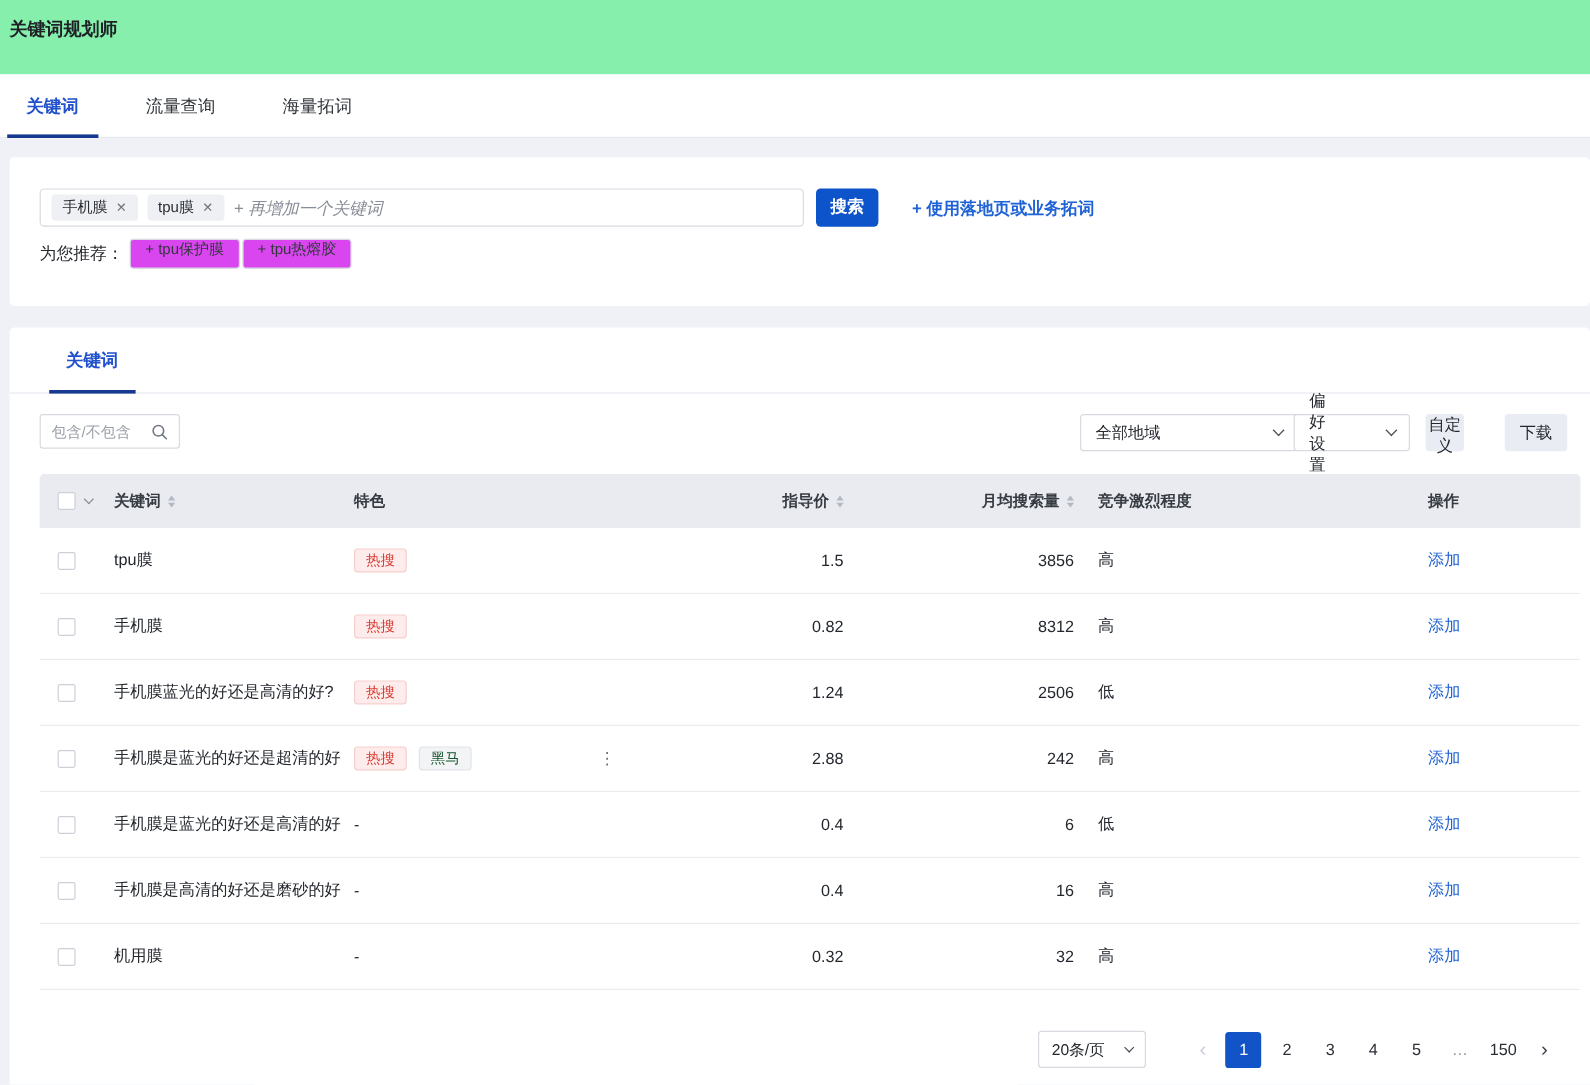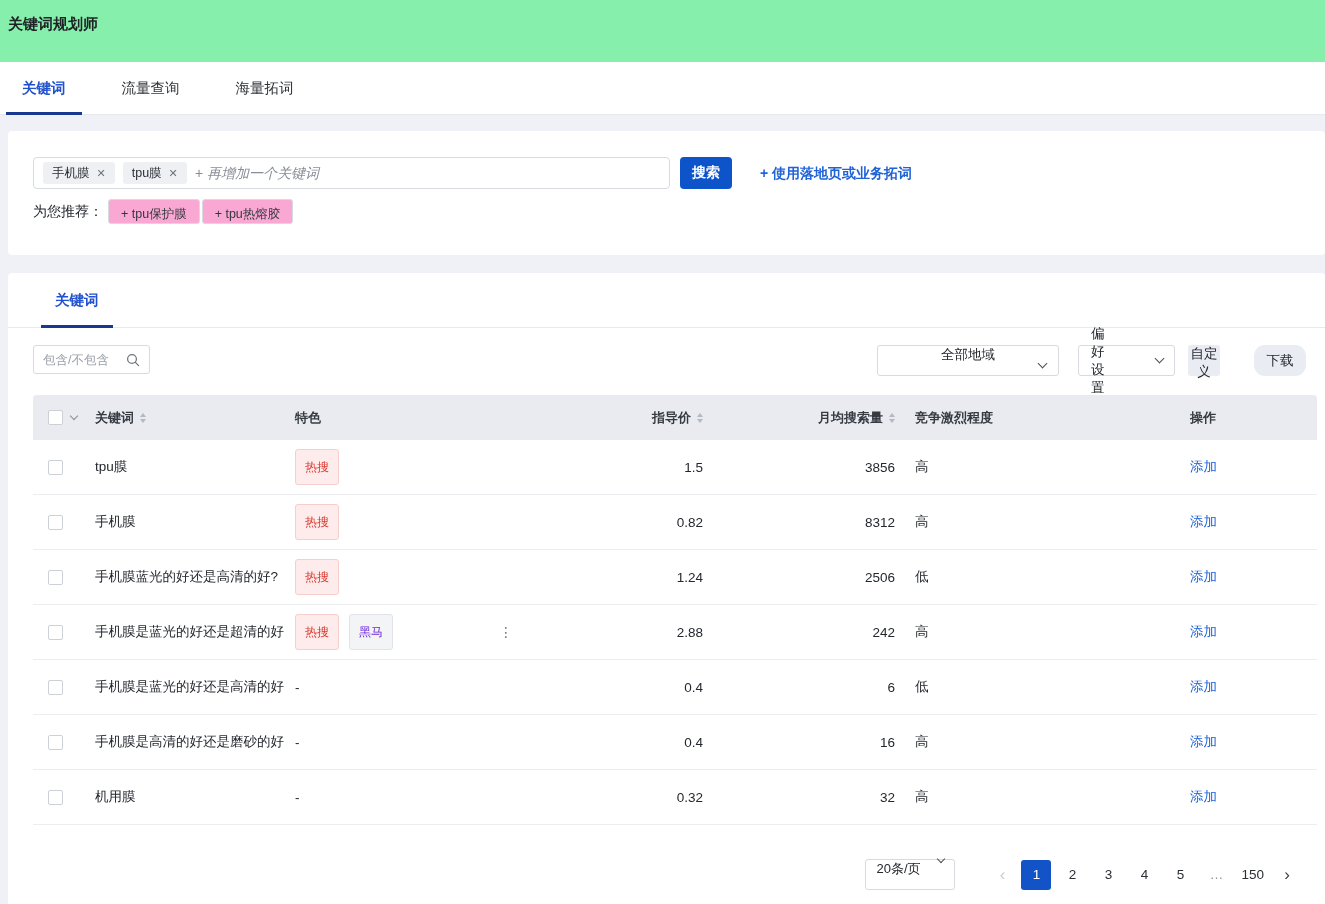--- a/index.html
+++ b/index.html
@@ -36,78 +36,78 @@
   .kw-input input { border:none; outline:none; flex:1; font-size:14px; color:#24282e;
     font-family:inherit; background:transparent;font-style:italic; }
   .kw-input input::placeholder { color:#878d97; }
   .search-btn { position:absolute; left:672px; top:26px; width:52px; height:32px; background:#0d53c9;
     color:#fff; border:none; border-radius:4px; font-size:14px; font-family:inherit; cursor:pointer; font-weight:700; }
   .expand-link { position:absolute; left:752px; top:26px; line-height:32px; color:#2063d6;
     font-size:14px; text-decoration:none; cursor:pointer; font-weight:600; }
   .recommend-row { position:absolute; left:25px; top:68px; display:flex; align-items:center; gap:2px; }
   .recommend-label { font-size:14px; color:#24282e; margin-right:3px; }
   .rec-chip { border:1px solid #d7dae0; border-radius:3px; height:25px; display:inline-flex;
-    align-items:flex-end; padding:0 12px; font-size:12.5px; color:#33373d; background:#f9a8d4; cursor:pointer; }
+    align-items:flex-start; padding:0 12px; font-size:12.5px; color:#33373d; background:#d946ef; cursor:pointer; }
 
   
   .result-tabs { position:absolute; top:0; left:0; right:0; height:55px; border-bottom:1px solid #e7e9ee;
     display:flex; padding-left:33px; }
   .r-tab { padding:0 14px; margin-right:28px; display:flex; align-items:center; font-size:14.5px;
     color:#30343a; position:relative; cursor:pointer; }
   .r-tab.active { color:#2151cc; font-weight:700; }
   .r-tab.active::after { content:''; position:absolute; left:0; right:0; bottom:-1px; height:3px; background:#17398f; }
 
   .filter-box { position:absolute; left:25px; top:72px; width:117px; height:29px; border:1px solid #d7dae0;
     border-radius:3px; display:flex; align-items:center; padding:0 9px; background:#fff; }
   .filter-box input { border:none; outline:none; width:78px; font-size:12.5px; font-family:inherit; color:#24282e; }
   .filter-box input::placeholder { color:#9aa0a9; }
   .search-icon { margin-left:auto; display:block; }
 
   .select-box { position:absolute; top:72px; height:31px; border:1px solid #d7dae0; border-radius:3px;
     background:#fff; display:flex; align-items:center; padding:0 12px; font-size:13.5px; color:#24282e; cursor:pointer; }
-  .select-region { left:869px; width:182px;flex-direction:column; }
+  .select-region { left:892px; width:182px; }
   .select-pref { left:1070px; width:97px;gap:41px; }
   .chev { width:7px; height:7px; border-right:1.4px solid #4a4f57; border-bottom:1.4px solid #4a4f57;
     transform:rotate(45deg); margin-left:auto; margin-top:-4px; flex:none; }
   .select-pref .chev { margin-left:10px; }
   .gray-btn { position:absolute; top:72px; height:31px; border:none; border-radius:3px; background:#e9ecf2;
     font-size:13.5px; color:#24282e; font-family:inherit; cursor:pointer; }
   .btn-customize { left:1180px; width:32px; }
-  .btn-download { left:1246px; width:52px;border-radius:11px; }
+  .btn-download { left:1246px; width:52px; }
 
   
   .table { position:absolute; left:25px; top:122px; width:1284px; }
   .grid { display:grid; grid-template-columns:62px 200px 248px 160px 192px 275px 147px; align-items:center; }
   .thead { height:45px; background:#e9ebf1; border-radius:4px 4px 0 0; font-size:13px; font-weight:700; color:#363b42; }
   .trow { height:55px; border-bottom:1px solid #ebedf1; font-size:13.5px; color:#24282e; background:#fff; }
   .cell-check { padding-left:15px; display:flex; align-items:center; gap:8px; }
   .cbox { width:15px; height:15px; border:1px solid #ccd0d7; border-radius:2px; background:#fff; flex:none; cursor:pointer; }
   .mini-chev { width:6px; height:6px; border-right:1.3px solid #878d96; border-bottom:1.3px solid #878d96;
     transform:rotate(45deg); margin-top:-3px; cursor:pointer; }
   .cell-right { justify-self:end; text-align:right; display:flex; align-items:center; }
   .cell-pad20 { padding-left:20px; }
   .sort { display:inline-flex; flex-direction:column; gap:2px; margin-left:6px; cursor:pointer; }
   .tri-up { width:0; height:0; border-left:3.5px solid transparent; border-right:3.5px solid transparent;
     border-bottom:4px solid #b3b8c2; }
   .tri-down { width:0; height:0; border-left:3.5px solid transparent; border-right:3.5px solid transparent;
     border-top:4px solid #b3b8c2; }
   .hflex { display:flex; align-items:center; }
   .cell-feature { display:flex; align-items:center; align-self:stretch; }
-  .badge { height:36px; padding:0 9px; border-radius:3px; font-size:12px; display:inline-flex;
+  .badge { height:20px; padding:0 9px; border-radius:3px; font-size:12px; display:inline-flex;
     align-items:center; margin-right:10px; white-space:nowrap; }
   .badge.hot { background:#fdeceb; color:#d93a31; border:1px solid #f6cfcc; }
-  .badge.gray { background:#f3f4f6; color:#6d28d9; border:1px solid #e1e3e8; }
+  .badge.gray { background:#f3f4f6; color:#14532d; border:1px solid #e1e3e8; }
   .dash { color:#24282e; }
   .more-dots { margin-left:auto; padding-right:30px; color:#6f757e; font-size:14px; cursor:pointer; }
   .add-link { color:#2063d6; cursor:pointer; }
 
   
   .pagination { position:absolute; top:586px; right:25px; display:flex; align-items:center; gap:6px; }
   .page-size { width:90px; height:31px; border:1px solid #d7dae0; border-radius:3px; display:flex;
-    align-items:flex-start; padding:0 10px; font-size:13px; color:#24282e; margin-right:28px; background:#fff; cursor:pointer;gap:16px; }
+    align-items:center; padding:0 10px; font-size:13px; color:#24282e; margin-right:28px; background:#fff; cursor:pointer;gap:16px; }
   .page-size .chev { width:6px; height:6px; }
   .page-btn { min-width:30px; height:30px; border-radius:3px; display:flex; align-items:center;
     justify-content:center; font-size:13.5px; color:#2b2f35; cursor:pointer; padding:0 4px; }
   .page-btn.active { background:#1254c8; color:#fff; }
   .page-btn.ellipsis { color:#8d939c; cursor:default; }
   .page-arrow { min-width:26px; height:30px; display:flex; align-items:center; justify-content:center;
     font-size:17px; cursor:pointer; }
   .page-arrow.prev { color:#c8cdd5; }
   .page-arrow.next { color:#3c4149; }
 </style>

